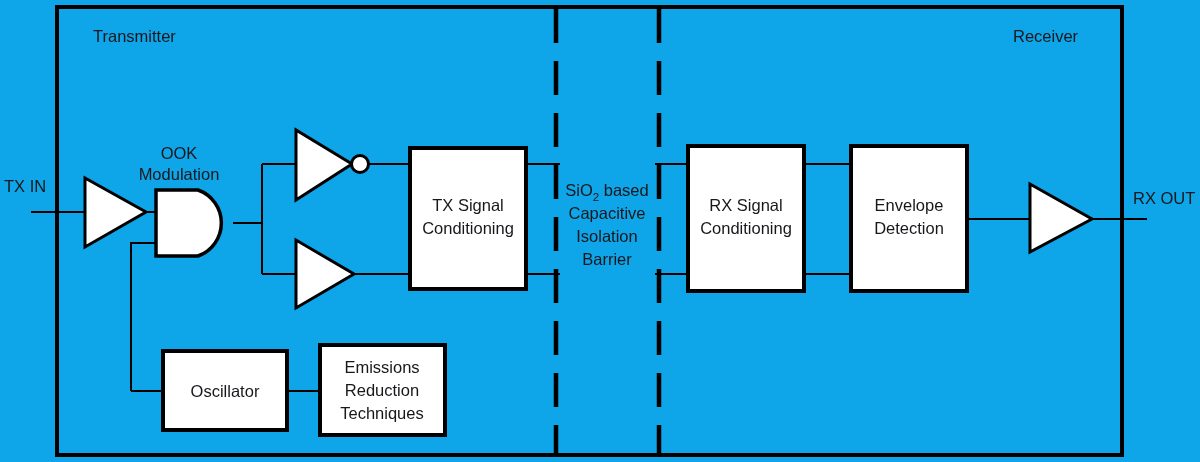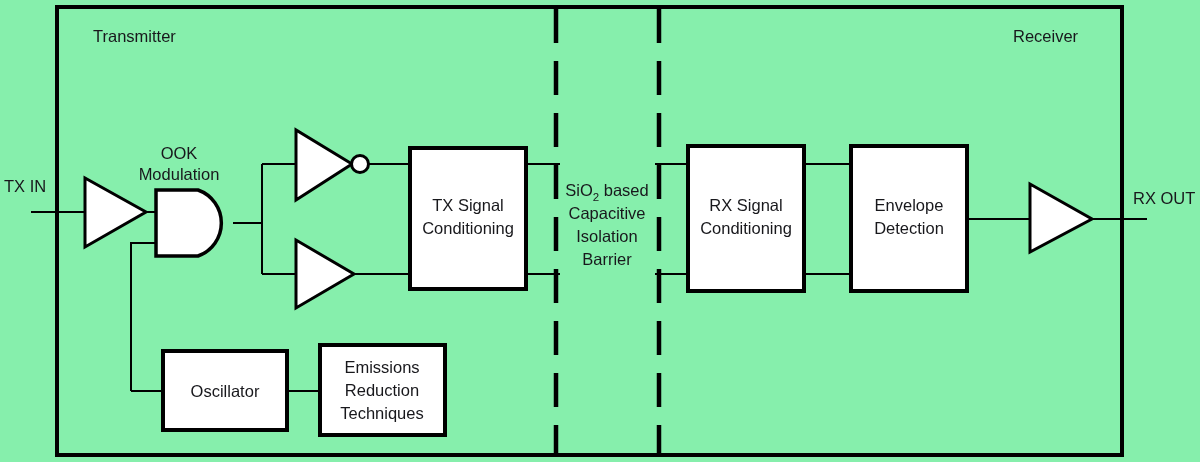--- a/index.html
+++ b/index.html
@@ -4,21 +4,21 @@
 <style>
   html, body {
     margin: 0;
     padding: 0;
     background: #ffffff;
   }
   #canvas {
     position: relative;
     width: 1200px;
     height: 462px;
-    background: #86efac;
+    background: #0ea5e9;
     font-family: "Liberation Sans", sans-serif;
     overflow: hidden;
   }
   svg#diagram {
     position: absolute;
     left: 0;
     top: 0;
     width: 1200px;
     height: 462px;
   }

